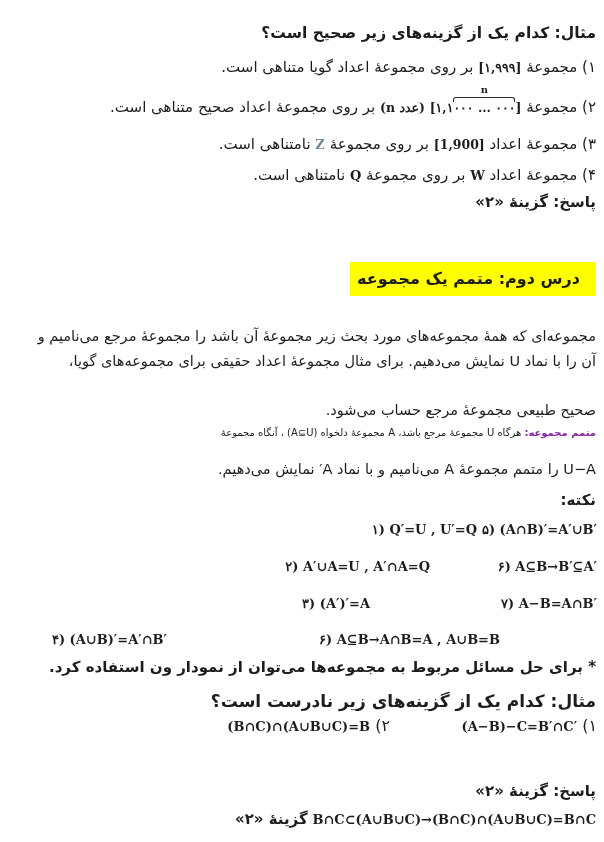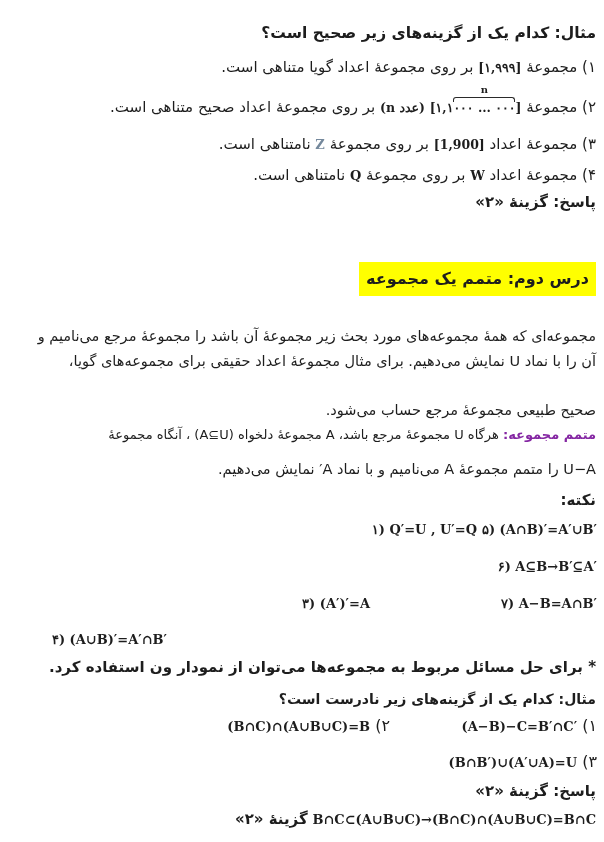--- a/index.html
+++ b/index.html
@@ -5,21 +5,21 @@
   html,body{margin:0;padding:0;}
   body{width:604px;height:842px;position:relative;background:#ffffff;overflow:hidden;
        font-family:"DejaVu Sans", sans-serif;color:var(--ink,#1d1d1d);}
   .sec{position:absolute;right:8px;left:4px;direction:rtl;text-align:right;
        font-size:15px;line-height:1.45;white-space:nowrap;}
   .b{font-weight:bold;}
   .math{font-family:"DejaVu Serif", serif;font-weight:bold;font-size:13px;direction:ltr;unicode-bidi:isolate;}
   .mathsm{font-size:12.5px;}
   .znum{color:var(--z-grey,#74889c);}
   .purple{color:var(--accent-purple,#8527a3);font-weight:bold;}
-  .hl{display:inline-block;background:var(--highlight-yellow,#ffff00);padding:5px 7px 6px 7px;
+  .hl{display:inline-block;background:var(--highlight-yellow,#ffff00);padding:5px 16px 6px 7px;
       font-weight:bold;font-size:16px;}
   
   .nrow{position:absolute;left:0;right:0;height:37px;direction:ltr;padding-left:44px;}
   .ncell{position:absolute;top:4px;white-space:nowrap;font-family:"DejaVu Serif", serif;
          font-weight:bold;font-size:13px;direction:ltr;unicode-bidi:isolate;}
   
   .orow{position:absolute;left:0;right:0;height:36px;}
   .ocell{position:absolute;top:3px;white-space:nowrap;direction:rtl;}
   
   .obr{position:relative;display:inline-block;line-height:1;}
@@ -71,62 +71,60 @@
 <div class="sec b" style="top:192px">پاسخ: گزینهٔ «۲»</div>
 
 <div class="sec" style="top:262px">
   <span class="hl">درس دوم: متمم یک مجموعه</span>
 </div>
 
 <div class="sec" style="top:326px;font-size:14.5px">مجموعه‌ای که همهٔ مجموعه‌های مورد بحث زیر مجموعهٔ آن باشد را مجموعهٔ مرجع می‌نامیم و</div>
 <div class="sec" style="top:351px;font-size:14.5px">آن را با نماد U نمایش می‌دهیم. برای مثال مجموعهٔ اعداد حقیقی برای مجموعه‌های گویا،</div>
 <div class="sec" style="top:400px;font-size:14.5px">صحیح طبیعی مجموعهٔ مرجع حساب می‌شود.</div>
 
-<div class="sec" style="top:426px;font-size:13px">
+<div class="sec" style="top:426px;font-size:10px">
   <span class="purple">متمم مجموعه:</span>
   <span>هرگاه U مجموعهٔ مرجع باشد، A مجموعهٔ دلخواه (A⊆U) ، آنگاه مجموعهٔ</span>
 </div>
 <div class="sec" style="top:459px;font-size:14.5px">U−A را متمم مجموعهٔ A می‌نامیم و با نماد A′ نمایش می‌دهیم.</div>
 
 <div class="sec b" style="top:490px">نکته:</div>
 
 <div class="nrow" style="top:518px">
   <span class="ncell" style="right:127px">۱) Q′=U ,  U′=Q</span>
   <span class="ncell" style="right:7px">۵) (A∩B)′=A′∪B′</span>
 </div>
 <div class="nrow" style="top:555px">
+  <span class="ncell" style="right:174px">۲) A′∪A=U ,  A′∩A=Q</span>
   <span class="ncell" style="right:7px">۶) A⊆B→B′⊆A′</span>
 </div>
 <div class="nrow" style="top:592px">
   <span class="ncell" style="right:234px">۳) (A′)′=A</span>
   <span class="ncell" style="right:7px">۷) A−B=A∩B′</span>
 </div>
 <div class="nrow" style="top:628px">
   <span class="ncell" style="right:437px">۴) (A∪B)′=A′∩B′</span>
+  <span class="ncell" style="right:104px">۶) A⊆B→A∩B=A ,  A∪B=B</span>
 </div>
 
 <div class="sec b" style="top:657px">* برای حل مسائل مربوط به مجموعه‌ها می‌توان از نمودار ون استفاده کرد.</div>
 
-<div class="sec b" style="top:689px;font-size:14px">مثال: کدام یک از گزینه‌های زیر نادرست است؟</div>
+<div class="sec b" style="top:689px;font-size:17px">مثال: کدام یک از گزینه‌های زیر نادرست است؟</div>
 
 <div class="orow" style="top:713px">
   <span class="ocell" style="right:7px">
     <span class="num">۱)</span>
     <span class="math">(A−B)−C=B′∩C′</span>
   </span>
   <span class="ocell" style="right:214px">
     <span class="num">۲)</span>
     <span class="math">(B∩C)∩(A∪B∪C)=B</span>
   </span>
 </div>
 <div class="orow" style="top:749px">
-  <span class="ocell" style="right:7px">
-    <span class="num">۳)</span>
-    <span class="math">(B∩B′)∪(A′∪A)=U</span>
-  </span>
 </div>
 
 <div class="sec b" style="top:781px">پاسخ: گزینهٔ «۲»</div>
 
 <div class="sec" style="top:809px">
   <span class="math">B∩C⊂(A∪B∪C)→(B∩C)∩(A∪B∪C)=B∩C</span>
   <span class="b">گزینهٔ «۲»</span>
 </div>
 
 </body></html>

